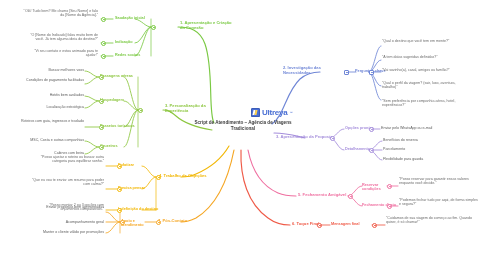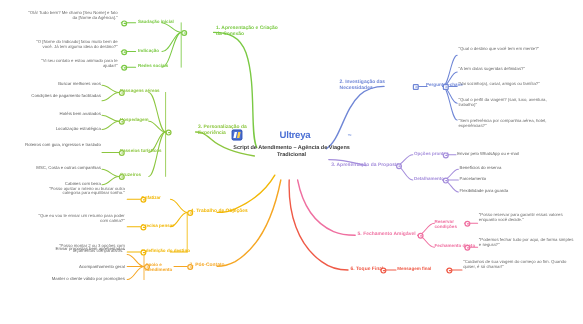--- a/index.html
+++ b/index.html
@@ -20,21 +20,21 @@
 
   
   .dot{position:absolute;width:5px;height:5px;border-radius:50%;
        border:1.1px solid currentColor;background:#fff;box-sizing:border-box;}
   .dot::after{content:"";position:absolute;left:1.2px;top:1.2px;
        width:1.4px;height:1.4px;border-radius:50%;background:currentColor;}
   .dot.sq{border-radius:1px;}
 
   
   #center{position:absolute;left:193px;top:108px;width:100px;text-align:center;}
-  #logo{display:flex;align-items:center;justify-content:space-between;gap:2px;margin-bottom:3px;}
+  #logo{display:flex;align-items:center;justify-content:flex-end;gap:2px;margin-bottom:3px;}
   #logoMark{width:9px;height:9px;background:#4a6fd4;border-radius:1.5px;position:relative;
             box-shadow:inset 0 0 0 1px #3b5cb8;}
   #logoMark::before{content:"";position:absolute;left:2px;top:1.6px;width:1.6px;height:5px;
             background:#fff;transform:skewX(-12deg);}
   #logoMark::after{content:"";position:absolute;left:4.6px;top:1.6px;width:1.6px;height:5px;
             background:#ffd24a;transform:skewX(-12deg);}
   #logoText{font-size:8px;color:#4a6fd4;font-weight:bold;letter-spacing:-.2px;}
   #logoTm{font-size:3.4px;color:#4a6fd4;vertical-align:super;}
   #centerTitle{font-size:4.6px;font-weight:bold;color:#3d3d3d;line-height:1.32;}
 

